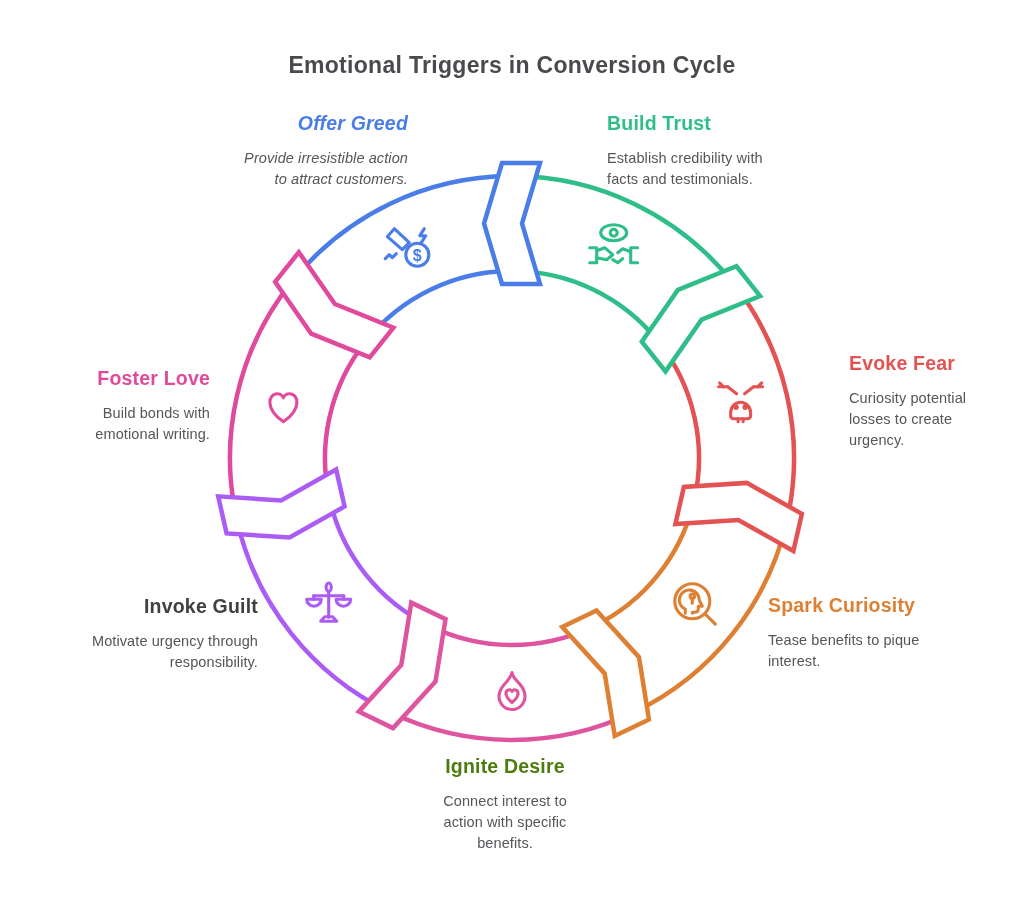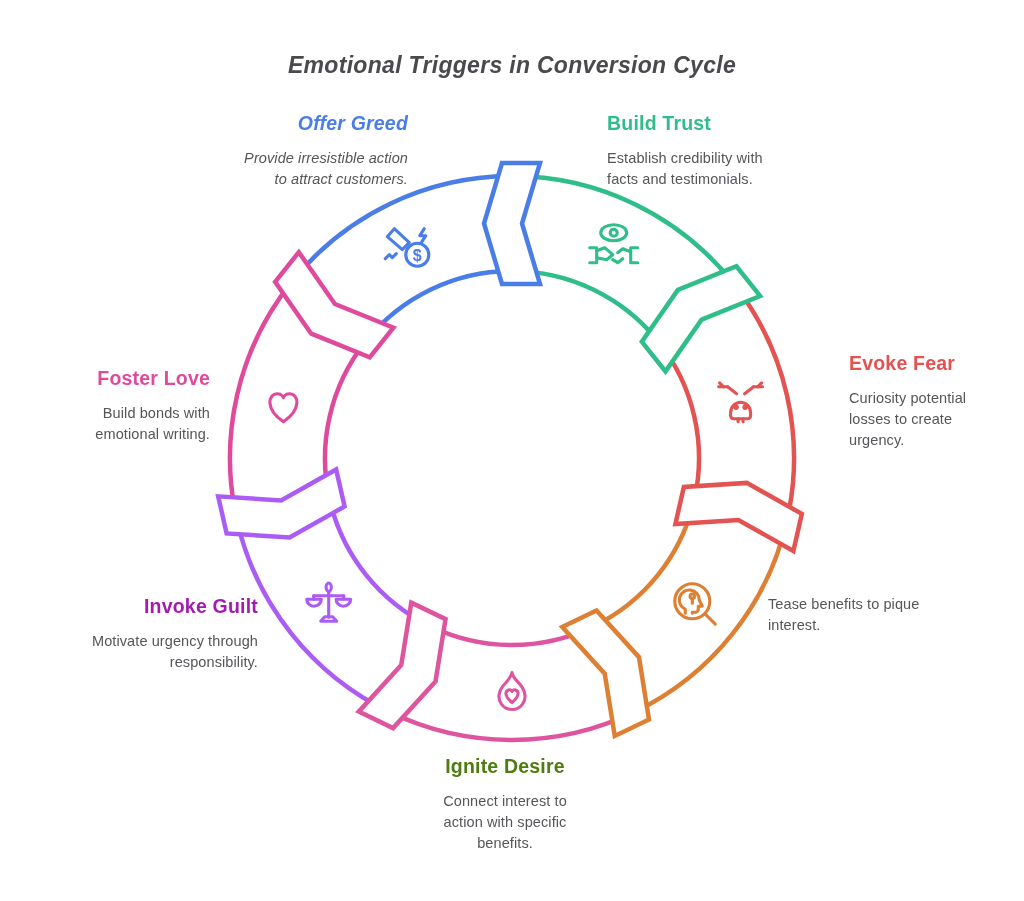--- a/index.html
+++ b/index.html
@@ -2,21 +2,21 @@
 <html><head>
 <meta charset="utf-8">
 <style>
   html,body{margin:0;padding:0;background:#ffffff;}
   .canvas{
     position:relative;width:1024px;height:901px;background:#ffffff;overflow:hidden;
     font-family:"Liberation Sans", sans-serif;
   }
   .page-title{
     position:absolute;left:0;top:52px;width:1024px;text-align:center;
-    font-size:23px;font-weight:bold;color:#4a4a4e;letter-spacing:0.3px;margin:0;font-style:italic;
+    font-size:23px;font-weight:bold;color:#4a4a4e;letter-spacing:0.3px;margin:0;
   }
   #ring{position:absolute;left:0;top:0;}
   .label-block{position:absolute;}
   .seg-title{font-size:19.5px;font-weight:bold;margin-bottom:13px;letter-spacing:0.2px;}
   .seg-desc{
     font-size:14.5px;font-weight:500;color:#55555a;line-height:1.45;
     white-space:pre-line;letter-spacing:0.1px;
   }
   .lb-offer-greed   {left:178px;top:112px;width:230px;text-align:right;font-style:italic;}
   .lb-build-trust   {left:607px;top:112px;width:240px;text-align:left;}
@@ -138,31 +138,32 @@
     <div class="seg-desc">Establish credibility with
 facts and testimonials.</div>
   </div>
   <div class="label-block lb-evoke-fear">
     <div class="seg-title" style="color: rgb(226, 83, 82);">Evoke Fear</div>
     <div class="seg-desc">Curiosity potential
 losses to create
 urgency.</div>
   </div>
   <div class="label-block lb-spark-curiosity">
+    <div class="seg-title" style="color: rgb(222, 128, 51);">Spark Curiosity</div>
     <div class="seg-desc">Tease benefits to pique
 interest.</div>
   </div>
   <div class="label-block lb-ignite-desire">
     <div class="seg-title" style="color: #4d7c0f;">Ignite Desire</div>
     <div class="seg-desc">Connect interest to
 action with specific
 benefits.</div>
   </div>
   <div class="label-block lb-invoke-guilt">
-    <div class="seg-title" style="color: #a21caf;">Invoke Guilt</div>
+    <div class="seg-title" style="color: #404040;">Invoke Guilt</div>
     <div class="seg-desc">Motivate urgency through
 responsibility.</div>
   </div>
   <div class="label-block lb-foster-love">
     <div class="seg-title" style="color: rgb(224, 74, 157);">Foster Love</div>
     <div class="seg-desc">Build bonds with
 emotional writing.</div>
   </div>
   <div class="label-block lb-offer-greed">
     <div class="seg-title" style="color: rgb(74, 125, 232);">Offer Greed</div>

